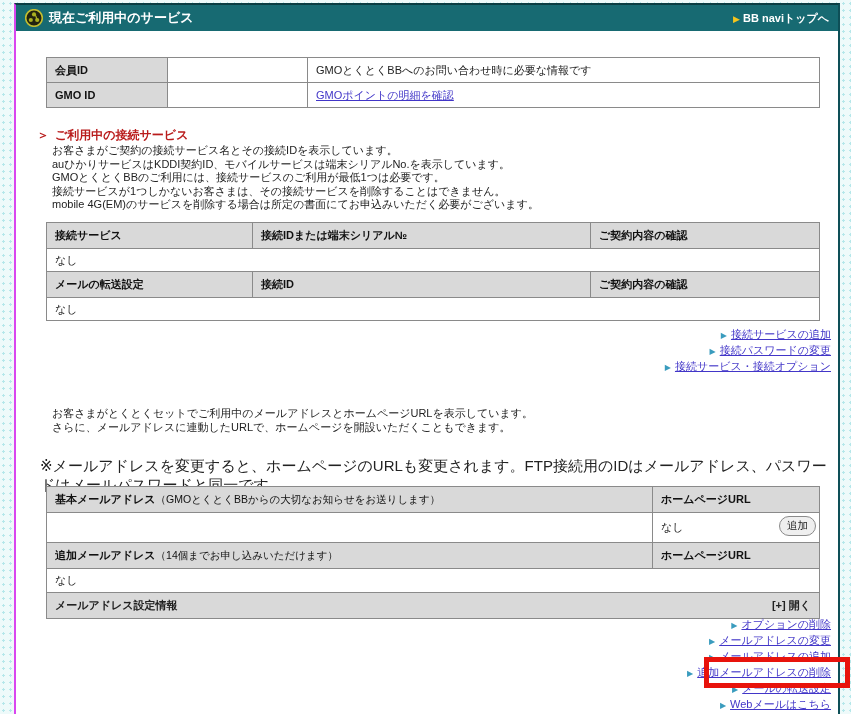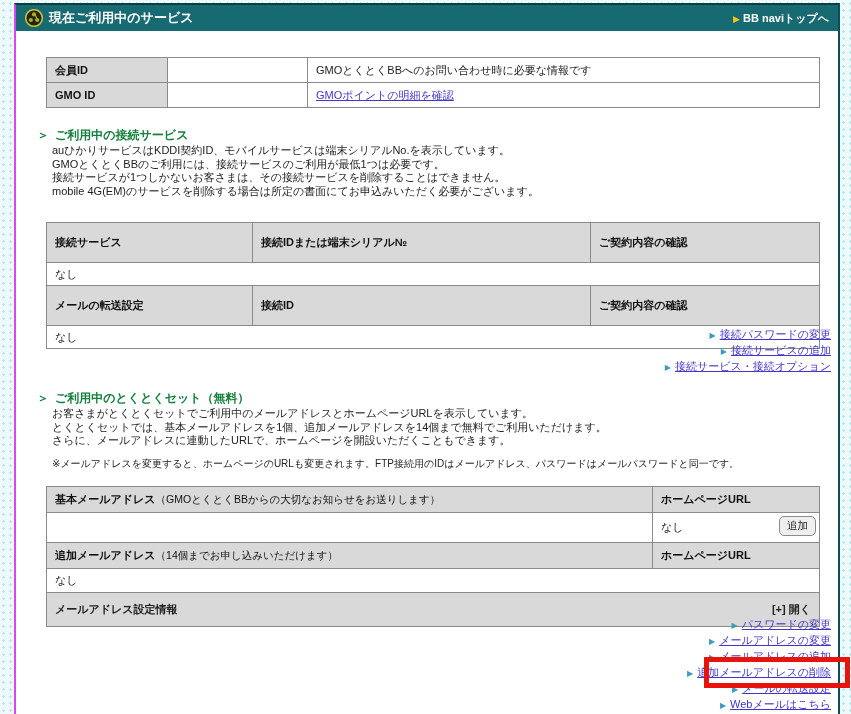--- a/index.html
+++ b/index.html
@@ -30,52 +30,52 @@
   table.grid td, table.grid th {
     border:1px solid #8a8a8a; font-size:11px; padding:3px 8px; text-align:left; vertical-align:middle;
     color:#222; overflow:hidden; white-space:nowrap;
   }
   table.grid th { background:#d9d9d9; font-weight:bold; color:#111; }
   .abs { position:absolute; }
 
   .acct-table { top:52px; left:30px; }
   .acct-table td, .acct-table th { height:25px;margin-left:24px; }
 
-  .sec-head { font-size:12px; font-weight:bold; color:#15803d; }
+  .sec-head { font-size:12px; font-weight:bold; color:#b91c1c; }
   .sec-head .gt { margin-right:6px; }
   .body-lines { font-size:11px; color:#222; line-height:13.5px; }
   .body-lines span { display:block; }
 
   .conn-table { top:217px; left:30px; }
-  .conn-table th { height:40px; }
+  .conn-table th { height:26px; }
   .conn-table td { height:23px; }
 
   .linklist { text-align:right; font-size:11px; line-height:14px; }
   .linklist .row { display:block; }
   a.lnk { color:#4236c8; text-decoration:underline; cursor:pointer; }
   .bullet { color:#3a9cbe; font-size:8px; margin-right:4px; }
 
   .links-conn { top:322px; right:7px; }
   .sec1-head { top:122px; left:21px; }
   .sec1-body { top:139px; left:36px; }
   .sec2-head { top:385px; left:21px; }
   .sec2-body { top:402px; left:36px; }
-  .note-line { top:452px; left:36px; font-size:10px; color:#222; }
+  .note-line { top:452px; left:24px; font-size:15px; color:#222; }
 
   .mail-table { top:481px; left:30px; }
   .mail-table th { height:26px; }
   .mail-table td { height:24px; }
   .hdr-note { font-weight:normal; font-size:10.5px; }
   .hp-cell { position:relative; }
   .add-btn {
     position:absolute; right:3px; top:3px;
     font-size:10.5px; padding:2px 7px; background:#efefef; border:1px solid #8a8a8a;
-    color:#222; cursor:pointer; border-radius:5px;
-  }
-  .settings-row td { background:#d9d9d9; font-weight:bold; height:34px; }
+    color:#222; cursor:pointer; border-radius:10px;
+  }
+  .settings-row td { background:#d9d9d9; font-weight:bold; height:26px; }
   .expand { float:right; font-weight:bold; }
 
   .links-mail { top:612px; right:7px; }
 
   .highlight-box {
     top:652px; left:688px; width:146px; height:31px;
     border:5px solid #e8130c; z-index:20; pointer-events:none;
   }
 </style>
 </head>
@@ -112,20 +112,21 @@
       <td></td>
       <td><a class="lnk">GMOポイントの明細を確認</a></td>
     </tr>
   </tbody>
     </table>
 
   <div class="abs sec-head sec1-head">
     <span class="gt">＞</span><span>ご利用中の接続サービス</span>
   </div>
   <div class="abs body-lines sec1-body">
+    <span>お客さまがご契約の接続サービス名とその接続IDを表示しています。</span>
     <span>auひかりサービスはKDDI契約ID、モバイルサービスは端末シリアルNo.を表示しています。</span>
     <span>GMOとくとくBBのご利用には、接続サービスのご利用が最低1つは必要です。</span>
     <span>接続サービスが1つしかないお客さまは、その接続サービスを削除することはできません。</span>
     <span>mobile 4G(EM)のサービスを削除する場合は所定の書面にてお申込みいただく必要がございます。</span>
   </div>
 
   <table class="grid abs conn-table">
     <colgroup>
         <col style="width:206px">
         <col style="width:338px">
@@ -145,31 +146,27 @@
       <th>接続ID</th>
       <th>ご契約内容の確認</th>
     </tr>
     <tr>
       <td colspan="3">なし</td>
     </tr>
   </tbody>
     </table>
 
   <div class="abs linklist links-conn">
+    <span class="row"><span class="bullet">▶</span><a class="lnk">接続サービスの追加</a></span>
     <span class="row"><span class="bullet">▶</span><a class="lnk">接続パスワードの変更</a></span>
-    <span class="row"><span class="bullet">▶</span><a class="lnk">接続サービスの追加</a></span>
     <span class="row"><span class="bullet">▶</span><a class="lnk">接続サービス・接続オプション</a></span>
   </div>
 
-  <div class="abs sec-head sec2-head">
-    <span class="gt">＞</span><span>ご利用中のとくとくセット（無料）</span>
-  </div>
   <div class="abs body-lines sec2-body">
     <span>お客さまがとくとくセットでご利用中のメールアドレスとホームページURLを表示しています。</span>
-    <span>とくとくセットでは、基本メールアドレスを1個、追加メールアドレスを14個まで無料でご利用いただけます。</span>
     <span>さらに、メールアドレスに連動したURLで、ホームページを開設いただくこともできます。</span>
   </div>
   <div class="abs note-line">※メールアドレスを変更すると、ホームページのURLも変更されます。FTP接続用のIDはメールアドレス、パスワードはメールパスワードと同一です。</div>
 
   <table class="grid abs mail-table">
     <colgroup>
         <col style="width:606px">
         <col>
       </colgroup>
     <tbody>
@@ -188,21 +185,21 @@
     <tr>
       <td colspan="2">なし</td>
     </tr>
     <tr class="settings-row">
       <td colspan="2"><span>メールアドレス設定情報</span><span class="expand">[+] 開く</span></td>
     </tr>
   </tbody>
     </table>
 
   <div class="abs linklist links-mail">
-    <span class="row"><span class="bullet">▶</span><a class="lnk">パスワードの変更</a></span>
+    <span class="row"><span class="bullet">▶</span><a class="lnk">オプションの削除</a></span>
     <span class="row"><span class="bullet">▶</span><a class="lnk">メールアドレスの変更</a></span>
     <span class="row"><span class="bullet">▶</span><a class="lnk">メールアドレスの追加</a></span>
     <span class="row"><span class="bullet">▶</span><a class="lnk">追加メールアドレスの削除</a></span>
     <span class="row"><span class="bullet">▶</span><a class="lnk">メールの転送設定</a></span>
     <span class="row"><span class="bullet">▶</span><a class="lnk">Webメールはこちら</a></span>
   </div>
 
   <div class="abs highlight-box"></div>
 
 </div>

